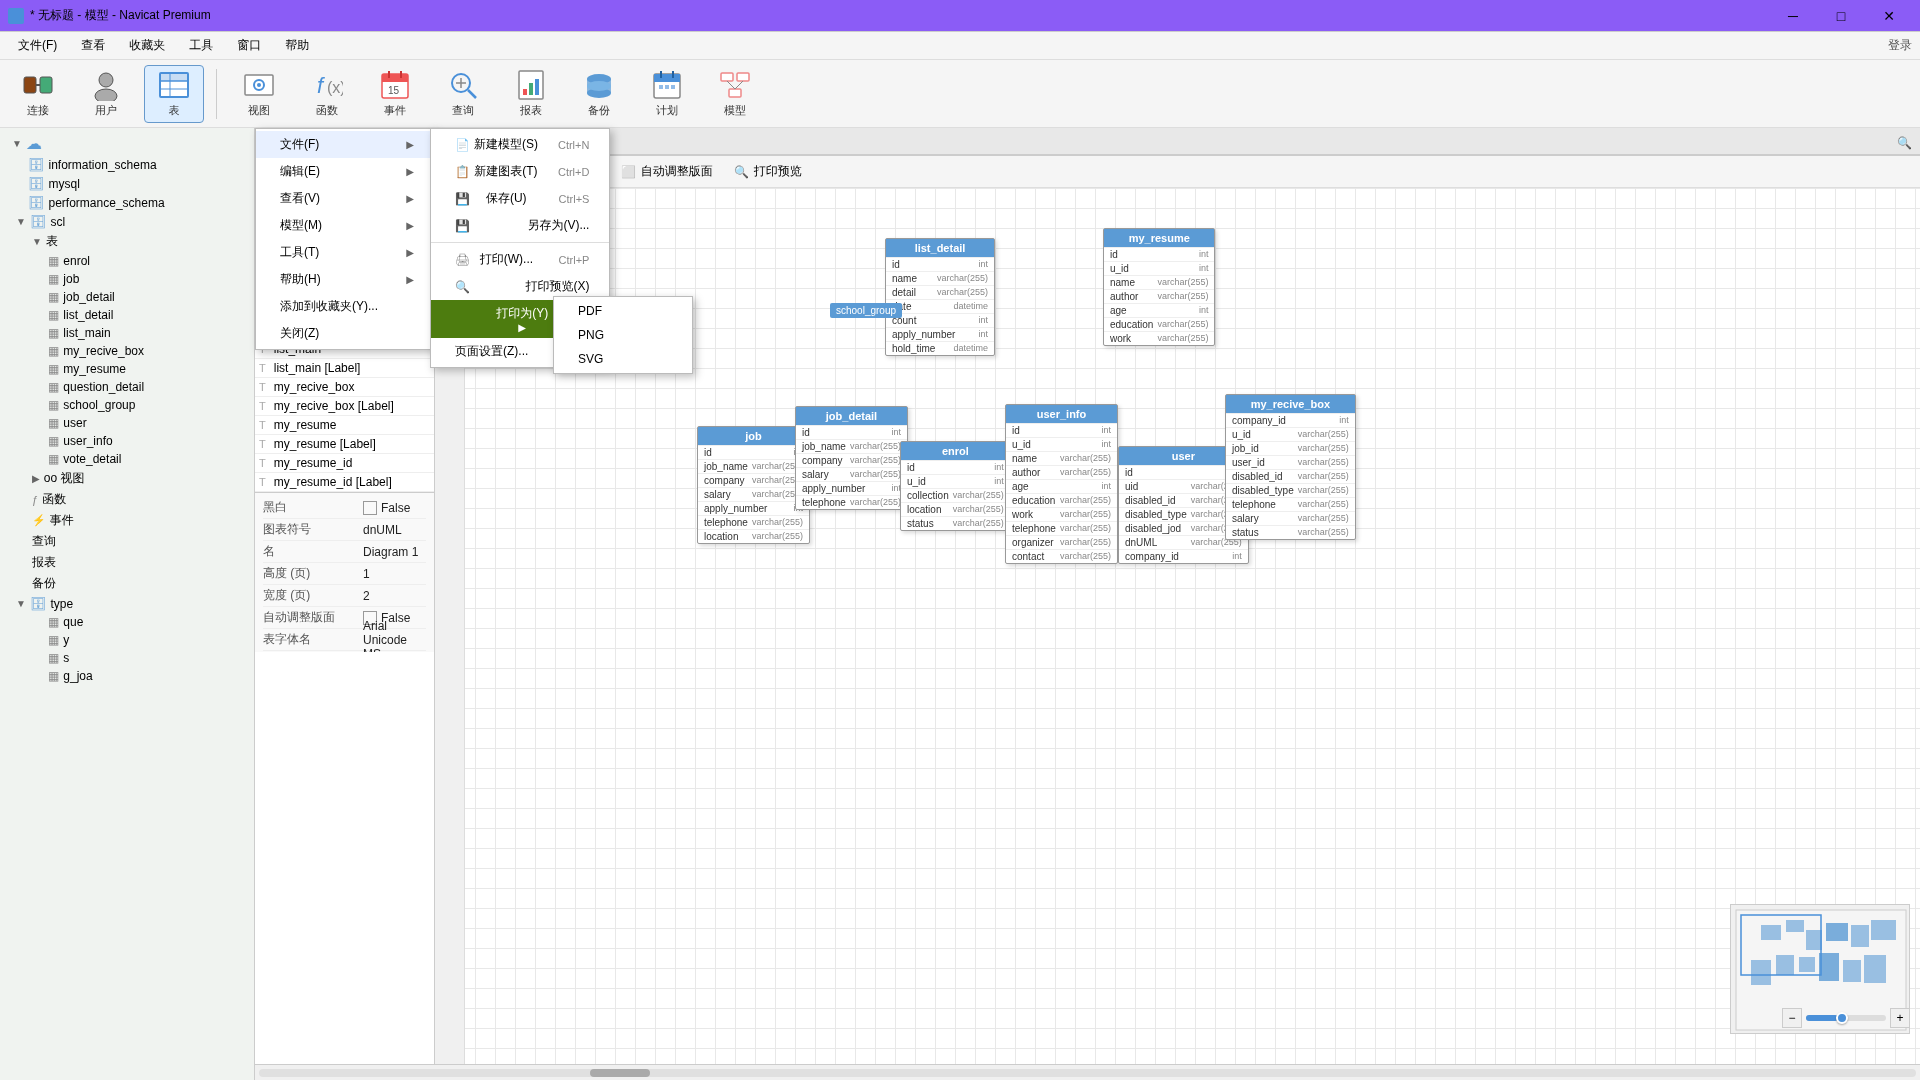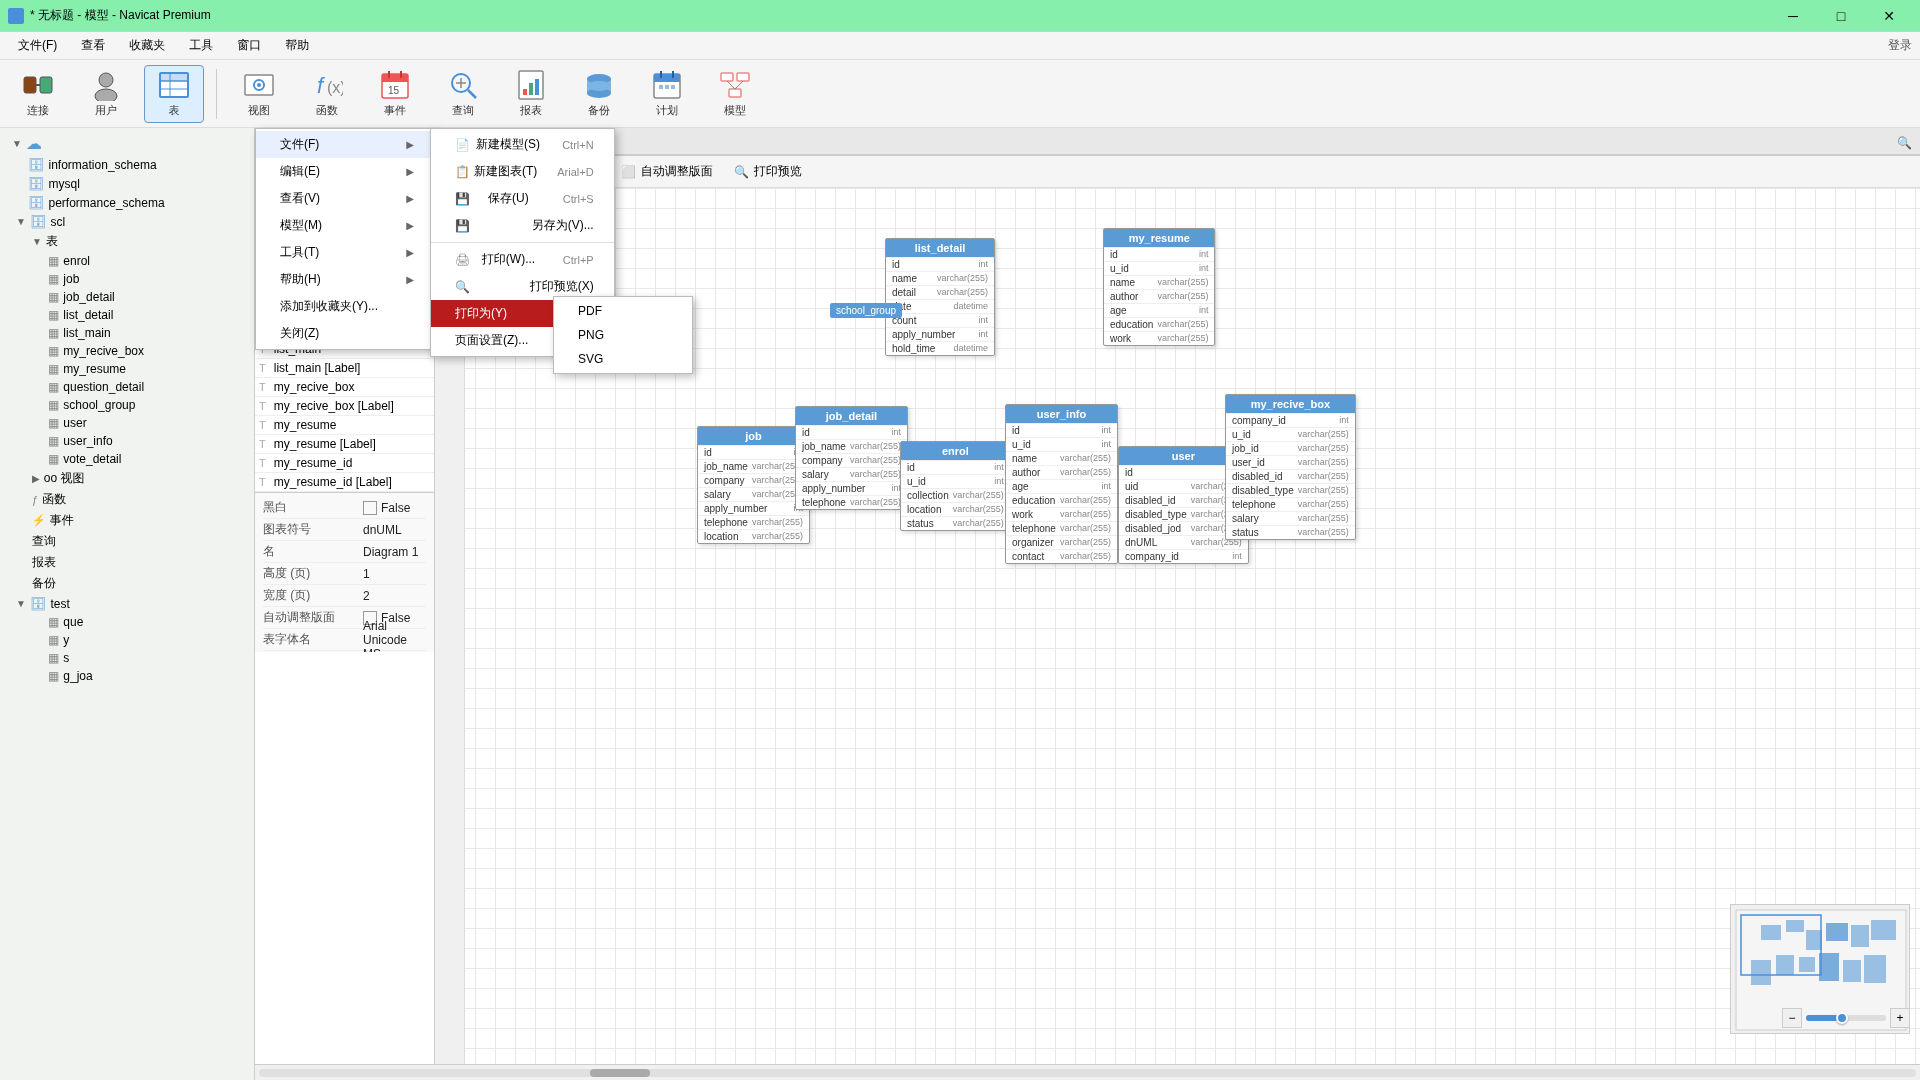--- a/index.html
+++ b/index.html
@@ -1,21 +1,21 @@
 <!DOCTYPE html>
 <html><head>
   <meta charset="utf-8">
   <style>
     * { margin: 0; padding: 0; box-sizing: border-box; }
     body { font-family: 'Microsoft YaHei', Arial, sans-serif; font-size: 12px; background: #f0f0f0; width: 1920px; height: 1080px; overflow: hidden; position: relative; }
 
     
     .title-bar {
       height: 32px;
-      background: #86efac;
+      background: #8b5cf6;
       display: flex;
       align-items: center;
       justify-content: space-between;
       padding: 0 8px;
       border-bottom: 1px solid #ccc;
     }
     .title-bar-left { display: flex; align-items: center; gap: 6px; font-size: 12px; }
     .title-bar-icon { width: 16px; height: 16px; background: #4a90d9; border-radius: 2px; }
     .title-bar-right { display: flex; gap: 2px; }
     .title-btn { width: 46px; height: 32px; border: none; background: transparent; cursor: pointer; font-size: 14px; display: flex; align-items: center; justify-content: center; }
@@ -212,21 +212,21 @@
     }
     .dropdown-item {
       padding: 5px 20px 5px 24px;
       cursor: pointer;
       font-size: 12px;
       display: flex;
       align-items: center;
       justify-content: space-between;
       white-space: nowrap;
     }
-    .dropdown-item.highlighted { background: #b91c1c; color: white; }
+    .dropdown-item.highlighted { background: #4d7c0f; color: white; flex-direction: column; }
     .dropdown-sep { height: 1px; background: #ddd; margin: 3px 0; }
     .dropdown-arrow { font-size: 10px; color: #666; }
     .dropdown-item.highlighted .dropdown-arrow { color: white; }
     .dropdown-shortcut { color: #888; font-size: 11px; margin-left: 20px; }
 
     .submenu-container {
       position: absolute;
       background: white;
       border: 1px solid #bbb;
       box-shadow: 3px 3px 8px rgba(0,0,0,0.25);
@@ -552,21 +552,21 @@
       </div>
       <div class="tree-item">
         <span class="indent" style="width:24px"></span>
         <span>备份</span>
       </div>
 
       <div class="tree-item">
         <span class="indent" style="width:8px"></span>
         <span class="tree-expand">▼</span>
         <span style="color:#5b9bd5;font-size:13px;">🗄</span>
-        <span>test</span>
+        <span>type</span>
       </div>
       <div class="tree-item">
         <span class="indent" style="width:40px"></span>
         <span style="color:#888;font-size:12px;">▦</span>
         <span>que</span>
       </div>
       <div class="tree-item">
         <span class="indent" style="width:40px"></span>
         <span style="color:#888;font-size:12px;">▦</span>
         <span>y</span>
@@ -1092,21 +1092,21 @@
 
 <div class="submenu-container" style="left:430px;top:128px;">
   <div class="dropdown-item">
     <span style="margin-right:4px;color:#888;font-size:12px;">📄</span>
     <span>新建模型(S)</span>
     <span class="dropdown-shortcut">Ctrl+N</span>
   </div>
   <div class="dropdown-item">
     <span style="margin-right:4px;color:#888;font-size:12px;">📋</span>
     <span>新建图表(T)</span>
-    <span class="dropdown-shortcut">Arial+D</span>
+    <span class="dropdown-shortcut">Ctrl+D</span>
   </div>
   <div class="dropdown-item">
     <span style="margin-right:4px;color:#888;font-size:12px;">💾</span>
     <span>保存(U)</span>
     <span class="dropdown-shortcut">Ctrl+S</span>
   </div>
   <div class="dropdown-item">
     <span style="margin-right:4px;color:#888;font-size:12px;">💾</span>
     <span>另存为(V)...</span>
   </div>

